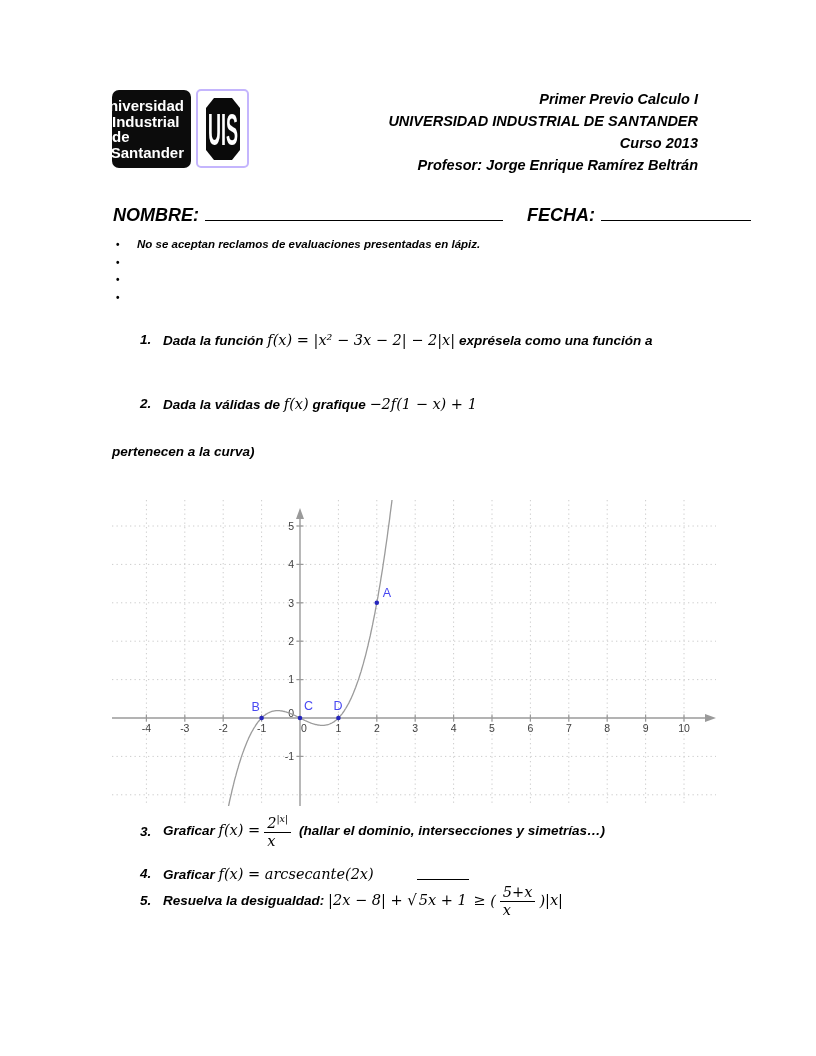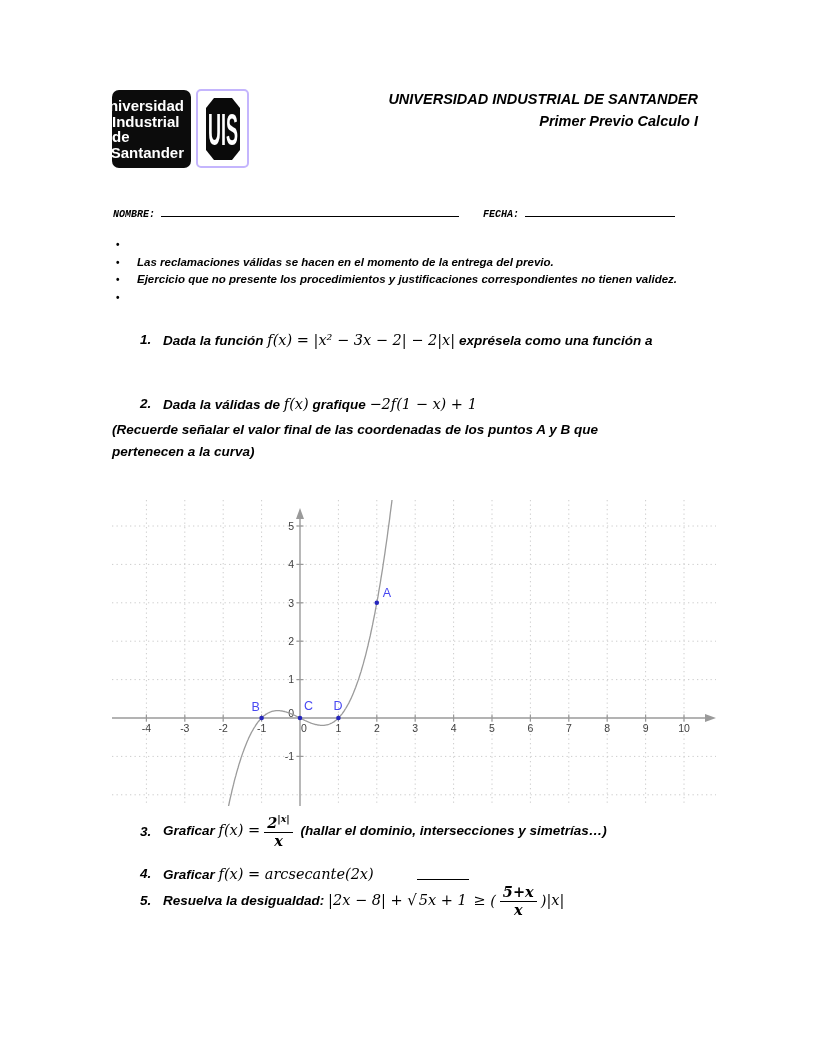--- a/index.html
+++ b/index.html
@@ -19,21 +19,21 @@
   }
   .logo-uis{
     left:196px;top:89px;width:53px;height:79px;background:#fff;border:2px solid #c4b5fd;
     border-radius:5px;box-sizing:border-box;display:flex;align-items:center;justify-content:center;
   }
 
   
   .header-title{right:118px;top:88px;width:470px;text-align:right;font-size:14.5px;line-height:22px;}
 
   
-  .form-row{left:113px;top:205px;width:585px;font-size:10px;white-space:nowrap;font-family:Liberation Mono, monospace;}
+  .form-row{left:113px;top:205px;width:585px;font-size:18px;white-space:nowrap;}
   .fline{display:inline-block;border-bottom:1.3px solid #000;height:11px;vertical-align:baseline;}
   .fline.name{width:298px;margin-left:6px;}
   .fline.date{width:150px;margin-left:6px;}
   .fecha-gap{display:inline-block;width:24px;}
 
   
   .rules{left:116px;top:236px;width:600px;margin:0;padding:0;list-style:none;}
   .rules li{display:flex;font-size:11.5px;line-height:17.5px;}
   .rules .bullet{width:21px;flex:none;font-style:normal;font-size:10px;line-height:17.5px;}
 
@@ -43,21 +43,21 @@
   .prob .ptext{flex:1;}
   .prob .math{font-size:14.5px;}
   .p1{left:140px;top:326px;width:575px;}
   .p2{left:140px;top:390px;width:575px;}
   .note{left:112px;top:419px;width:600px;font-size:13.5px;line-height:22px;}
   .p3{left:140px;top:814px;width:600px;align-items:center;line-height:20px;}
   .p4{left:140px;top:860px;width:600px;}
   .p5{left:140px;top:884px;width:640px;align-items:center;line-height:20px;}
 
   
-  .frac{display:inline-block;vertical-align:middle;text-align:center;margin:0 4px;font-weight:bold;}
+  .frac{display:inline-block;vertical-align:middle;text-align:left;margin:0 4px;}
   .frac .fn{display:block;border-bottom:1.2px solid #000;padding:0 3px;line-height:1.15;}
   .frac .fd{display:block;line-height:1.15;padding:0 3px;}
   .frac sup{font-size:9.5px;}
   .sqrt{white-space:nowrap;}
   .sqrt .rad{font-style:normal;font-size:15px;}
   .sqrt .under{border-top:1.3px solid #000;padding:12px 2px;}
   .bigparen{font-size:25px;font-weight:normal;vertical-align:middle;line-height:0;}
 
   
   .graph-wrap{left:112px;top:500px;width:604px;height:306px;}
@@ -73,59 +73,60 @@
 <div class="abs logo-uis">
   <svg width="36" height="64" viewBox="0 0 36 64">
     <path d="M9,1 L27,1 L35,11 L35,53 L27,63 L9,63 L1,53 L1,11 Z" fill="#0a0a0a"></path>
     <g transform="translate(18,32) scale(0.62,1.55)">
       <text x="0" y="10" text-anchor="middle" font-family="Liberation Sans, sans-serif" font-weight="bold" font-size="29" fill="#ffffff">UIS</text>
     </g>
   </svg>
 </div>
 
 <div class="abs header-title bi">
+  <div>Primer Previo Calculo I</div>
   <div>UNIVERSIDAD INDUSTRIAL DE SANTANDER</div>
-  <div>Primer Previo Calculo I</div>
+  <div>Curso 2013</div>
+  <div>Profesor: Jorge Enrique Ramírez Beltrán</div>
 </div>
 
 <div class="abs form-row bi">
   <span>NOMBRE:</span><span class="fline name"></span><span class="fecha-gap"></span><span>FECHA:</span><span class="fline date"></span>
 </div>
 
 <ul class="abs rules bi">
   <li>
       <span class="bullet">•</span>
-    </li>
-  <li>
-      <span class="bullet">•</span>
-      <span>Las reclamaciones válidas se hacen en el momento de la entrega del previo.</span>
-    </li>
-  <li>
-      <span class="bullet">•</span>
-      <span>Ejercicio que no presente los procedimientos y justificaciones correspondientes no tienen validez.</span>
+      <span>No se aceptan reclamos de evaluaciones presentadas en lápiz.</span>
+    </li>
+  <li>
+      <span class="bullet">•</span>
+    </li>
+  <li>
+      <span class="bullet">•</span>
     </li>
   <li>
       <span class="bullet">•</span>
     </li>
 </ul>
 
 <div class="abs prob p1 bi">
   <span class="pnum">1.</span>
   <span class="ptext"><span>Dada la función </span><span class="math">f(x) = |x² − 3x − 2| − 2|x|</span><span> exprésela como una función a</span><br>
   </span>
 </div>
 
 <div class="abs prob p2 bi">
   <span class="pnum">2.</span>
   <span class="ptext"><span>Dada la válidas de </span><span class="math">f(x)</span><span> grafique </span><span class="math">−2f(1 − x) + 1</span>
   </span>
 </div>
 
 <div class="abs note bi">
-  <span>(Recuerde señalar el valor final de las coordenadas de los puntos A y B que</span><br>
+  <br>
   <span>pertenecen a la curva)</span>
 </div>
 
 <div class="abs graph-wrap">
   <svg id="graph-svg" width="604" height="306" viewBox="0 0 604 306">
       <line x1="34.400000000000006" y1="0" x2="34.400000000000006" y2="306" stroke="#cccccc" stroke-width="1" stroke-dasharray="1.3 3.2"></line>
       <line x1="72.80000000000001" y1="0" x2="72.80000000000001" y2="306" stroke="#cccccc" stroke-width="1" stroke-dasharray="1.3 3.2"></line>
       <line x1="111.2" y1="0" x2="111.2" y2="306" stroke="#cccccc" stroke-width="1" stroke-dasharray="1.3 3.2"></line>
       <line x1="149.6" y1="0" x2="149.6" y2="306" stroke="#cccccc" stroke-width="1" stroke-dasharray="1.3 3.2"></line>
       <line x1="226.4" y1="0" x2="226.4" y2="306" stroke="#cccccc" stroke-width="1" stroke-dasharray="1.3 3.2"></line>

